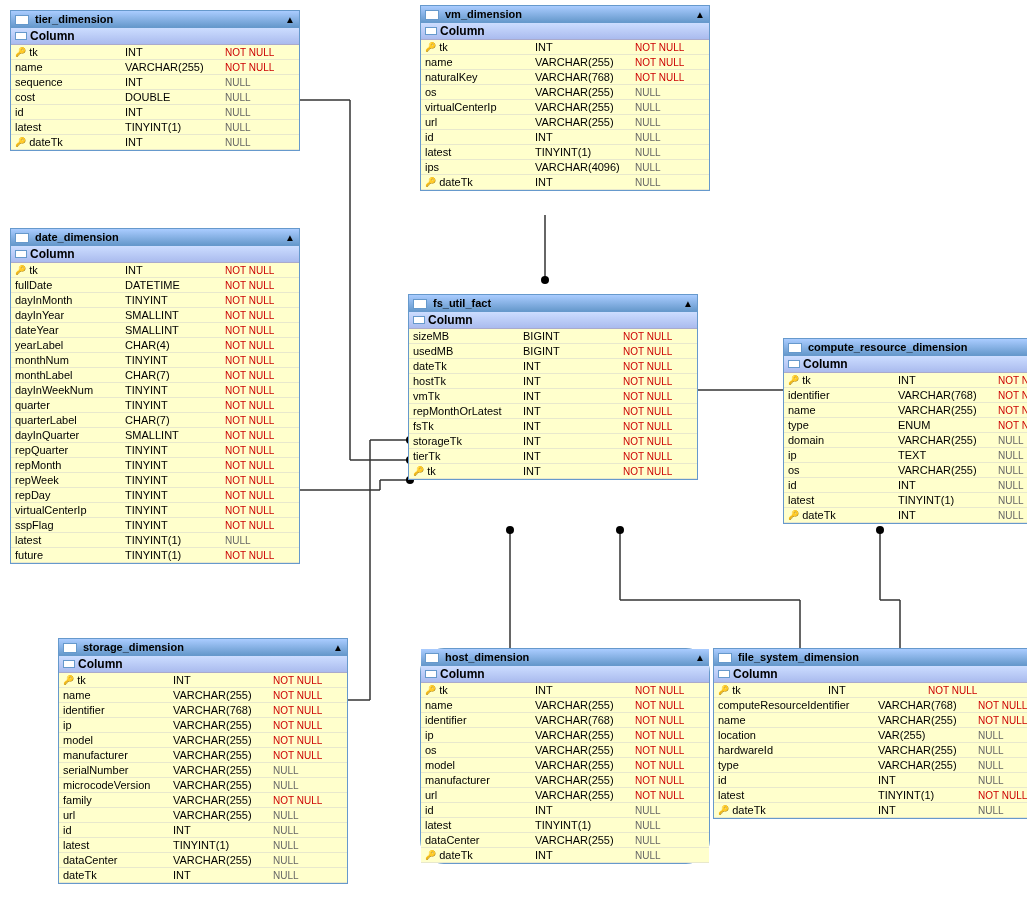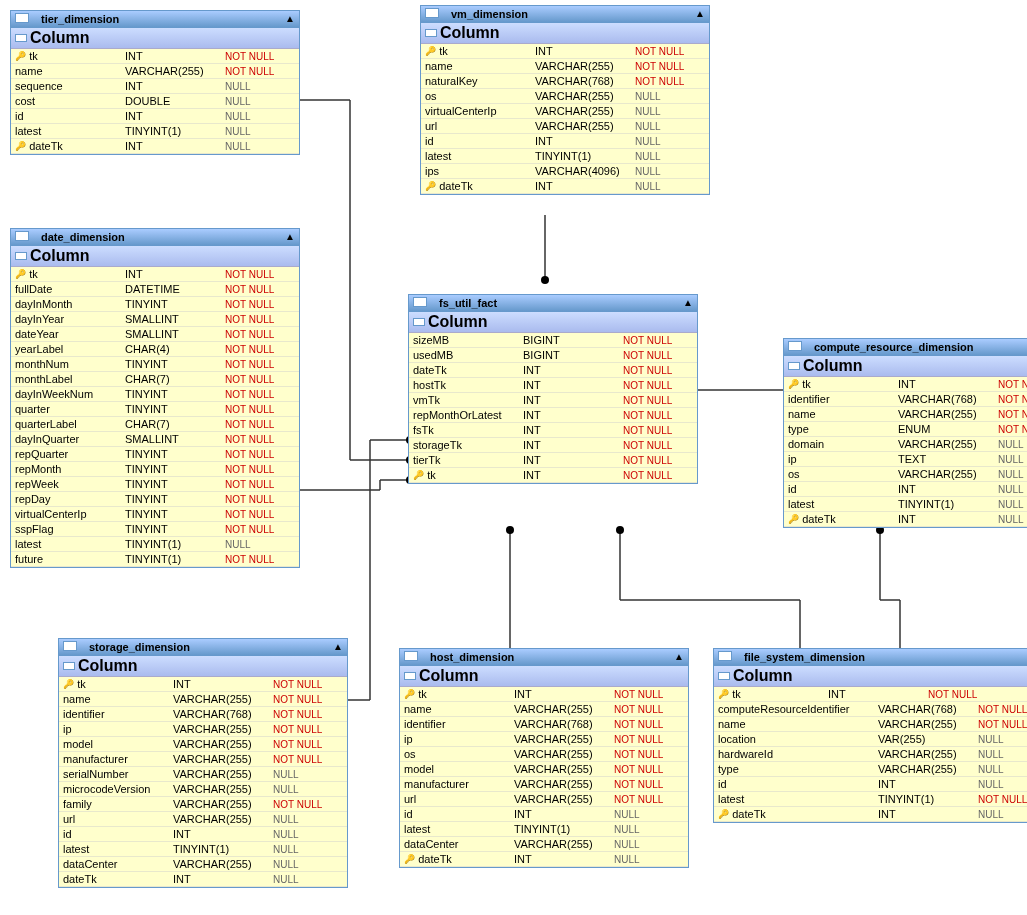--- a/index.html
+++ b/index.html
@@ -23,42 +23,42 @@
       border: 1px solid #6699cc;
       background: #ffffcc;
       min-width: 220px;
     }
     .table-header {
       background: linear-gradient(to bottom, #aaccff, #6699cc);
       color: #000;
       font-weight: bold;
       padding: 2px 4px;
       display: flex;
-      align-items: flex-start;
-      gap: 12px;
+      align-items: flex-end;
+      gap: 6px;
       border-bottom: 1px solid #6699cc;
       font-size: 11px;
     }
     .table-header .table-icon {
       width: 14px;
       height: 10px;
       background: #ffffff;
       border: 1px solid #6699cc;
       display: inline-block;
       flex-shrink: 0;
     }
     .section-header {
       background: linear-gradient(to bottom, #ccddff, #aabbee);
       padding: 1px 4px;
       font-weight: bold;
       border-bottom: 1px solid #aaaacc;
       display: flex;
       align-items: center;
       gap: 3px;
-      font-size: 16px;
+      font-size: 12px;
     }
     .section-icon {
       width: 12px;
       height: 8px;
       background: #ffffff;
       border: 1px solid #6699cc;
       display: inline-block;
     }
     .table-row {
       display: grid;
@@ -722,21 +722,21 @@
     </div>
     <div class="table-row">
       <div class="col-name">
           <span>dateTk</span>
         </div>
       <div class="col-type">INT</div>
       <div class="col-null null-val">NULL</div>
     </div>
   </div>
 
-  <div class="db-table" style="left:399px; top:648px; min-width:248px;">
+  <div class="db-table" style="left:420px; top:648px; min-width:248px;border-radius:24px;">
     <div class="table-header">
       <span class="table-icon"></span>
       <span>host_dimension</span>
       <span style="margin-left:auto; font-size:10px;">▲</span>
     </div>
     <div class="section-header">
       <span class="section-icon"></span>
       Column
     </div>
     <div class="table-row pk-row">

